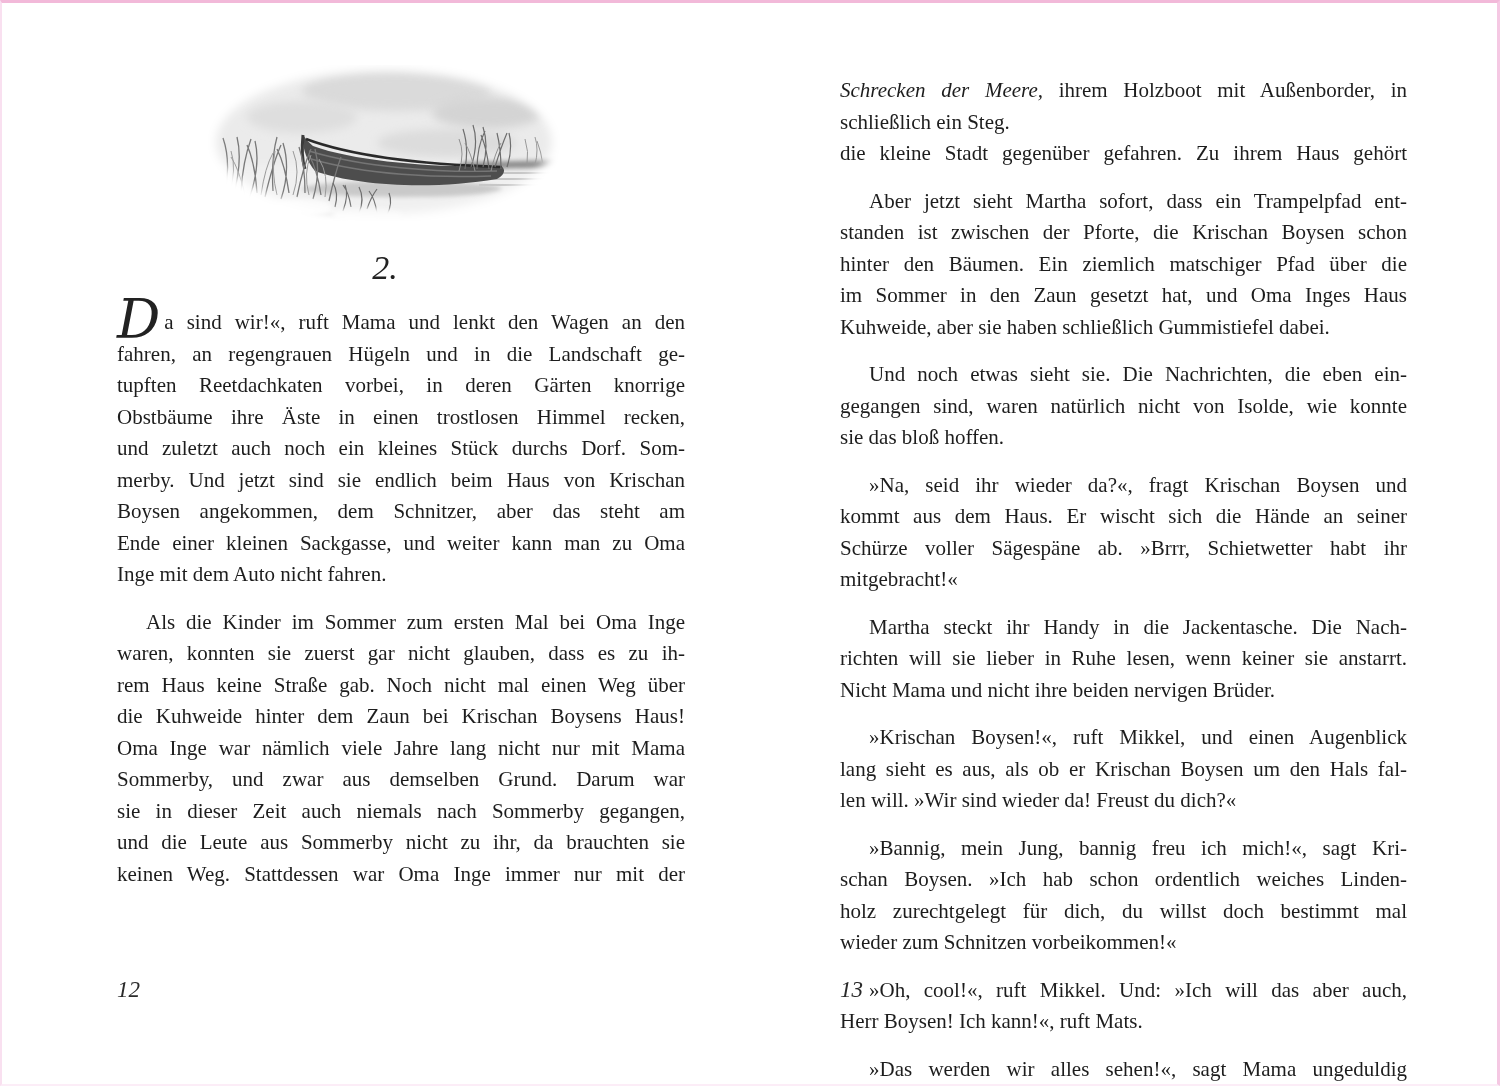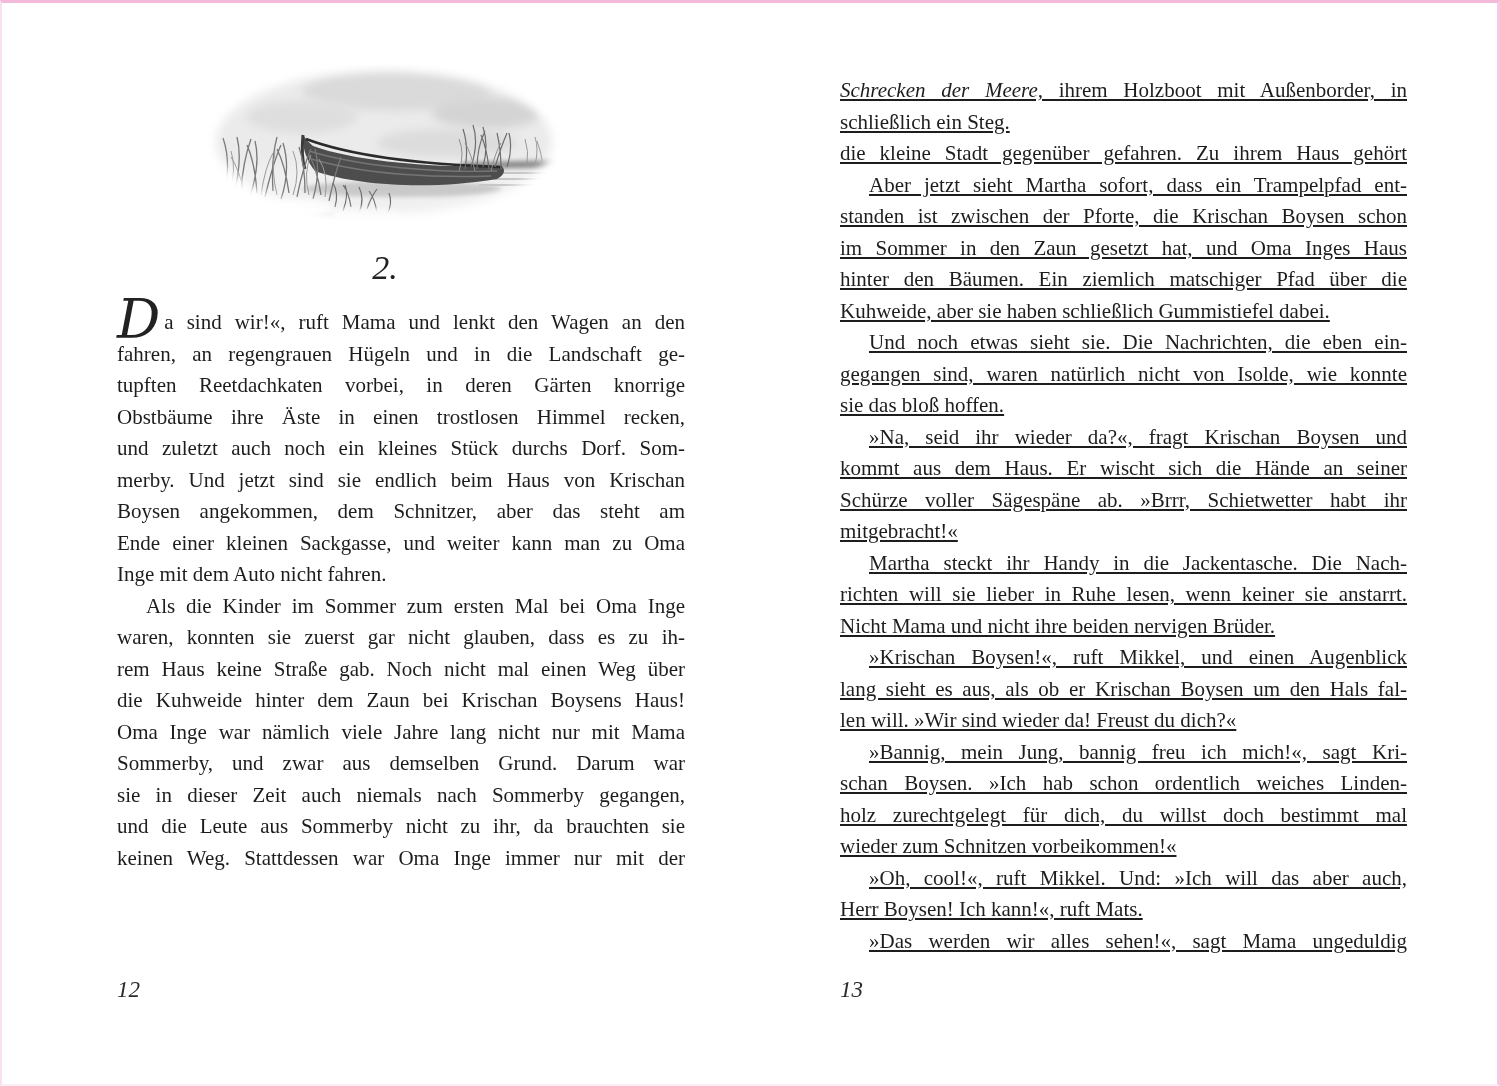--- a/index.html
+++ b/index.html
@@ -11,28 +11,28 @@
     font-family:"Liberation Serif", serif; color:#1d1d1d;
     overflow:hidden;
   }
   .illustration { position:absolute; left:205px; top:62px; width:355px; height:156px; }
   .chapter-heading {
     position:absolute; left:115px; top:246px; width:536px;
     text-align:center; font-style:italic; font-size:34px; color:#222;
   }
   .textblock { position:absolute; }
   #tb-left  { left:115px; top:304px; width:568px; }
-  #tb-right { left:838px; top:72px;  width:567px;text-decoration:underline; }
+  #tb-right { left:838px; top:72px;  width:567px; }
   .line {
     height:31.5px; line-height:31.5px; font-size:21px;
     text-align:justify; text-align-last:justify; text-justify:inter-word;
     overflow:visible; white-space:normal;
   }
   .line.end { text-align-last:left; }
-  .line.ind { text-indent:29px; }
+  .line.ind { text-indent:29px;margin-top:16px; }
   .it { font-style:italic; }
   .dropcap {
     font-family:"DejaVu Serif", serif; font-style:italic;
     font-size:54px; line-height:0; vertical-align:-9px;
     letter-spacing:1px; padding-right:3px; color:#222;
   }
   .page-number {
     position:absolute; top:974px; text-align:left;
     font-style:italic; font-size:23px; color:#2b2b2b;
   }
@@ -110,22 +110,22 @@
       <div class="line">und die Leute aus Sommerby nicht zu ihr, da brauchten sie</div>
       <div class="line">keinen Weg. Stattdessen war Oma Inge immer nur mit der</div>
     </div>
 
   <div class="textblock" id="tb-right">
       <div class="line"><span class="it">Schrecken der Meere,</span><span> ihrem Holzboot mit Außenborder, in</span></div>
       <div class="line end">schließlich ein Steg.</div>
       <div class="line">die kleine Stadt gegenüber gefahren. Zu ihrem Haus gehört</div>
       <div class="line ind">Aber jetzt sieht Martha sofort, dass ein Trampelpfad ent-</div>
       <div class="line">standen ist zwischen der Pforte, die Krischan Boysen schon</div>
+      <div class="line">hinter den Bäumen. Ein ziemlich matschiger Pfad über die</div>
       <div class="line">im Sommer in den Zaun gesetzt hat, und Oma Inges Haus</div>
-      <div class="line">hinter den Bäumen. Ein ziemlich matschiger Pfad über die</div>
       <div class="line end">Kuhweide, aber sie haben schließlich Gummistiefel dabei.</div>
       <div class="line ind">Und noch etwas sieht sie. Die Nachrichten, die eben ein-</div>
       <div class="line">gegangen sind, waren natürlich nicht von Isolde, wie konnte</div>
       <div class="line end">sie das bloß hoffen.</div>
       <div class="line ind">»Na, seid ihr wieder da?«, fragt Krischan Boysen und</div>
       <div class="line">kommt aus dem Haus. Er wischt sich die Hände an seiner</div>
       <div class="line">Schürze voller Sägespäne ab. »Brrr, Schietwetter habt ihr</div>
       <div class="line end">mitgebracht!«</div>
       <div class="line ind">Martha steckt ihr Handy in die Jackentasche. Die Nach-</div>
       <div class="line">richten will sie lieber in Ruhe lesen, wenn keiner sie anstarrt.</div>

